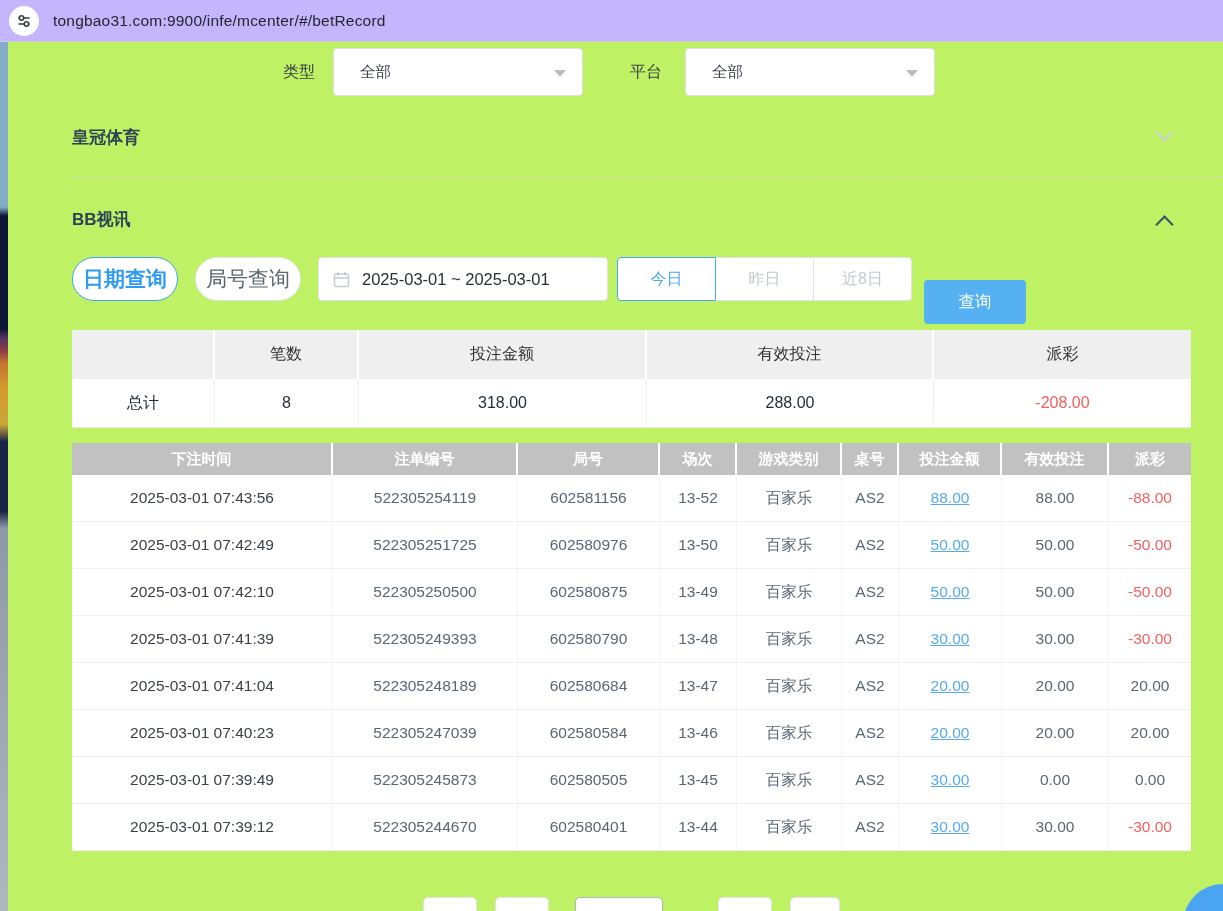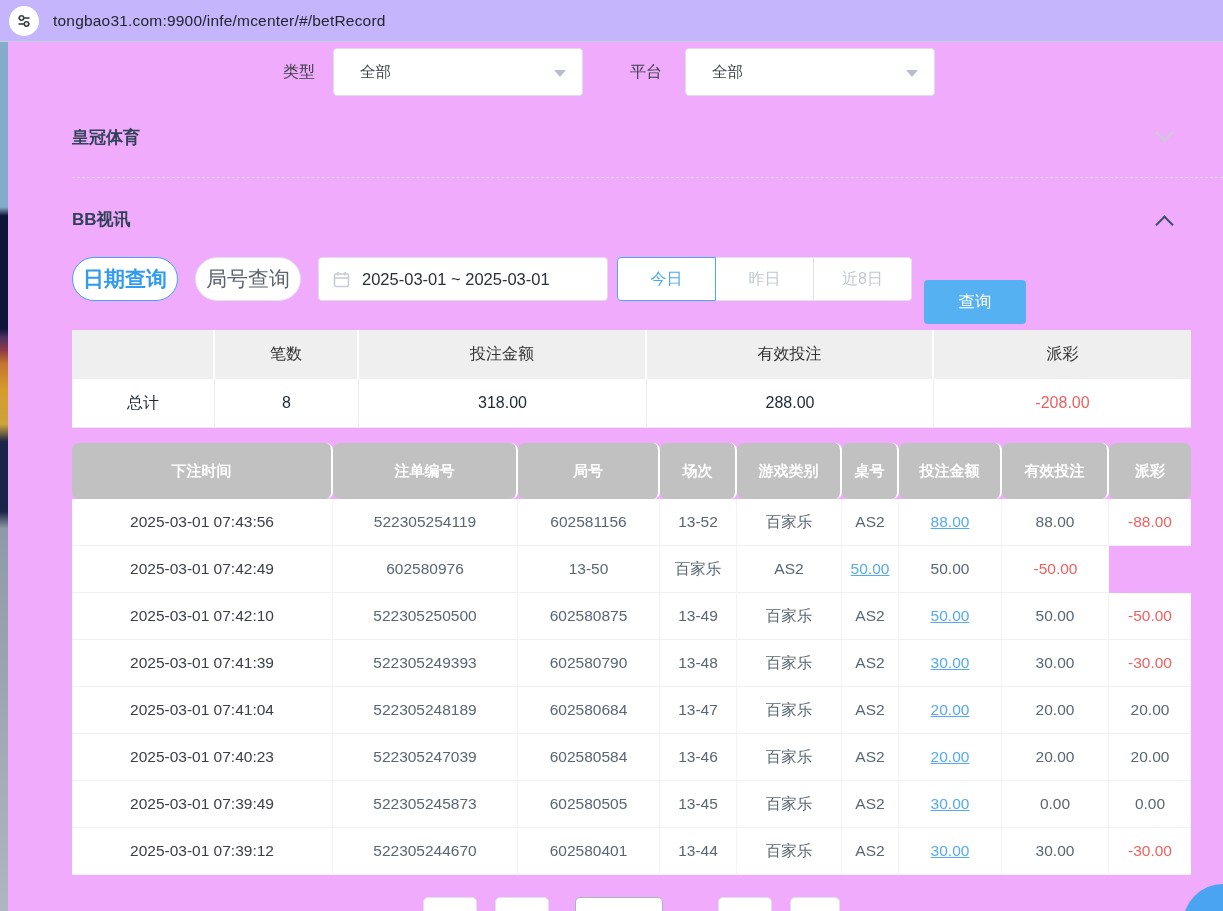--- a/index.html
+++ b/index.html
@@ -27,21 +27,21 @@
     position:absolute; left:0; top:42px; width:8px; height:869px;
     background:linear-gradient(180deg,
       #84abc9 0%, #84abc9 19%,
       #0e1638 20%, #0e1638 33%,
       #503064 34%, #8e3c44 35.5%,
       #c4742f 37%, #d59b2e 40%, #caa43a 44%,
       #1a2348 46%, #1a2348 54%,
       #8f9aa8 56%, #aeb6c0 100%);
   }
 
-  .content { position:absolute; left:8px; top:42px; width:1215px; height:869px; background:#f0abfc; }
+  .content { position:absolute; left:8px; top:42px; width:1215px; height:869px; background:#bef264; }
 
   
   .filter-row { position:absolute; top:6px; left:0; width:100%; height:48px; }
   .f-label { position:absolute; top:0; height:48px; display:flex; align-items:center; font-size:16px; color:#3a3f47; }
   .f-label.type { left:275px; }
   .f-label.platform { left:622px; }
   .select-box {
     position:absolute; top:0; height:48px; width:250px;
     border:1px solid #dcdfe6; border-radius:4px; background:#fff;
     display:flex; align-items:center; padding:0 26px; font-size:15.5px; color:#3a3f47;
@@ -104,22 +104,22 @@
   }
   .sum-head .cell { background:#efefef; color:#303133; border-right:2px solid #fff; }
   .sum-head .cell:last-child { border-right:none; }
   .sum-body .cell { background:#fff; color:#1f2937; border-bottom:1px solid #e8e8e8; border-right:1px solid #f0f0f0; }
   .sum-body .cell:last-child { border-right:none; }
 
   
   .bet-table { position:absolute; left:64px; top:401px; width:1119px; }
   .bet-row { display:grid; grid-template-columns:261px 185px 142px 77px 105px 57px 103px 107px 82px; }
   .bet-head .cell {
-    height:56px; background:#c1c1c1; color:#fff; font-weight:bold; font-size:15px;
-    display:flex; align-items:center; justify-content:center; border-right:2px solid #fff;border-radius:7px;
+    height:32px; background:#c1c1c1; color:#fff; font-weight:bold; font-size:15px;
+    display:flex; align-items:center; justify-content:center; border-right:2px solid #fff;
   }
   .bet-head .cell:last-child { border-right:none; }
   .bet-body .cell {
     height:47px; background:#fff; font-size:15.5px;
     display:flex; align-items:center; justify-content:center;
     border-bottom:1px solid #eef0f4; border-right:1px solid #f3f4f6;
   }
   .bet-body .cell:last-child { border-right:none; }
   .c-time { color:#3b4048; }
   .c-slip, .c-round, .c-sess, .c-game, .c-table, .c-valid, .c-pay { color:#5a6673; }
@@ -246,20 +246,21 @@
       <div class="cell c-table">AS2</div>
       <div class="cell c-bet">
           <span>88.00</span>
         </div>
       <div class="cell c-valid">88.00</div>
       <div class="cell c-pay neg">-88.00</div>
     </div>
 
     <div class="bet-row bet-body">
       <div class="cell c-time">2025-03-01 07:42:49</div>
+      <div class="cell c-slip">522305251725</div>
       <div class="cell c-round">602580976</div>
       <div class="cell c-sess">13-50</div>
       <div class="cell c-game">百家乐</div>
       <div class="cell c-table">AS2</div>
       <div class="cell c-bet">
           <span>50.00</span>
         </div>
       <div class="cell c-valid">50.00</div>
       <div class="cell c-pay neg">-50.00</div>
     </div>

